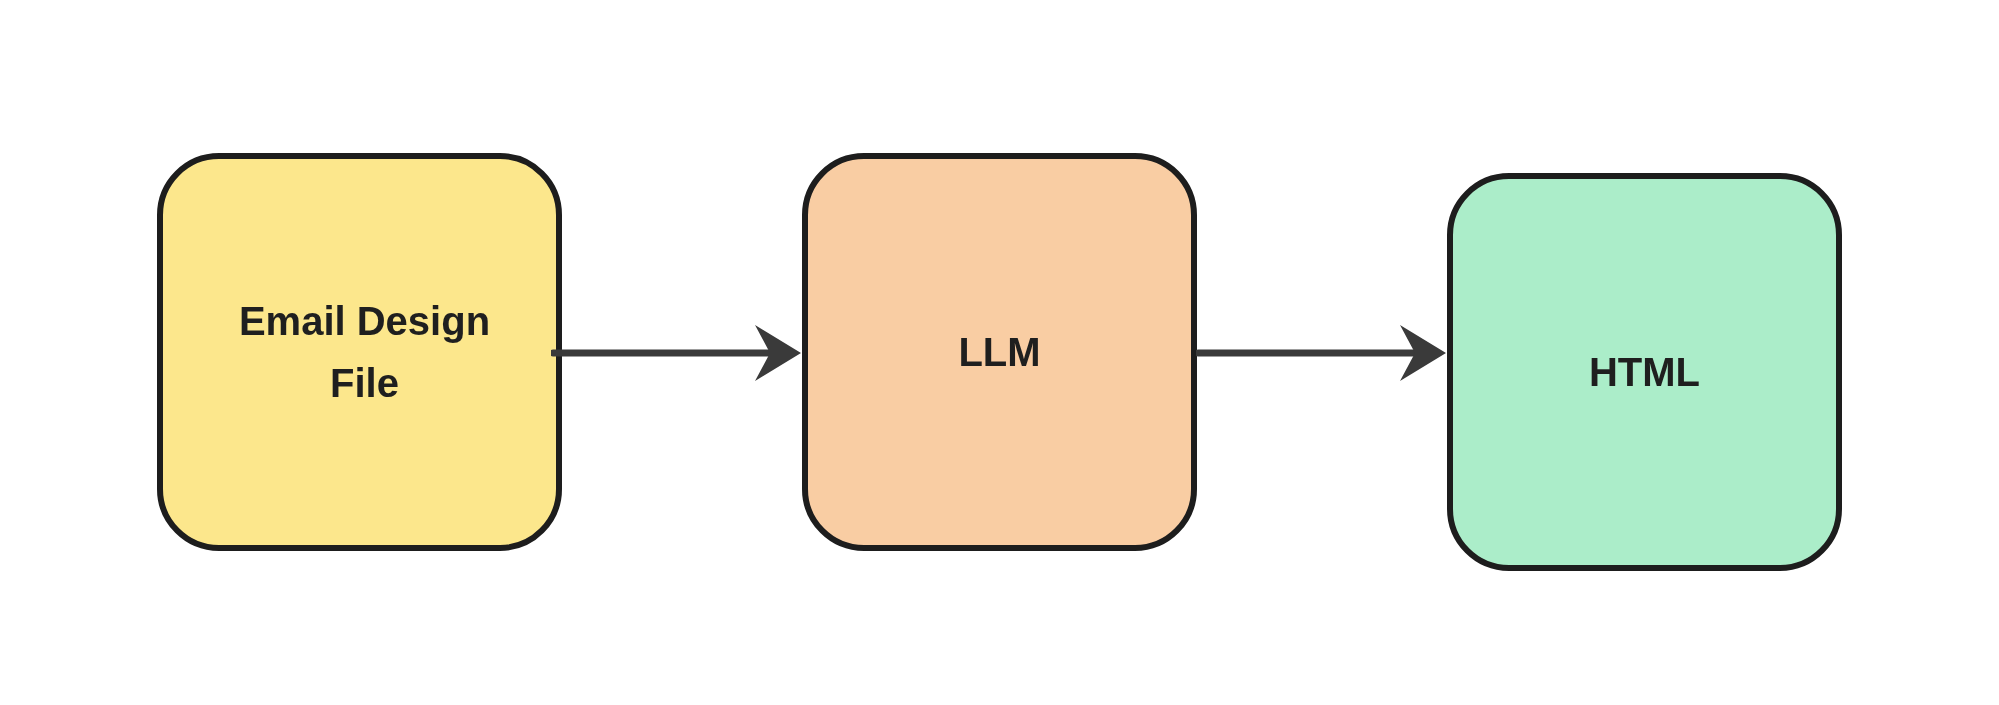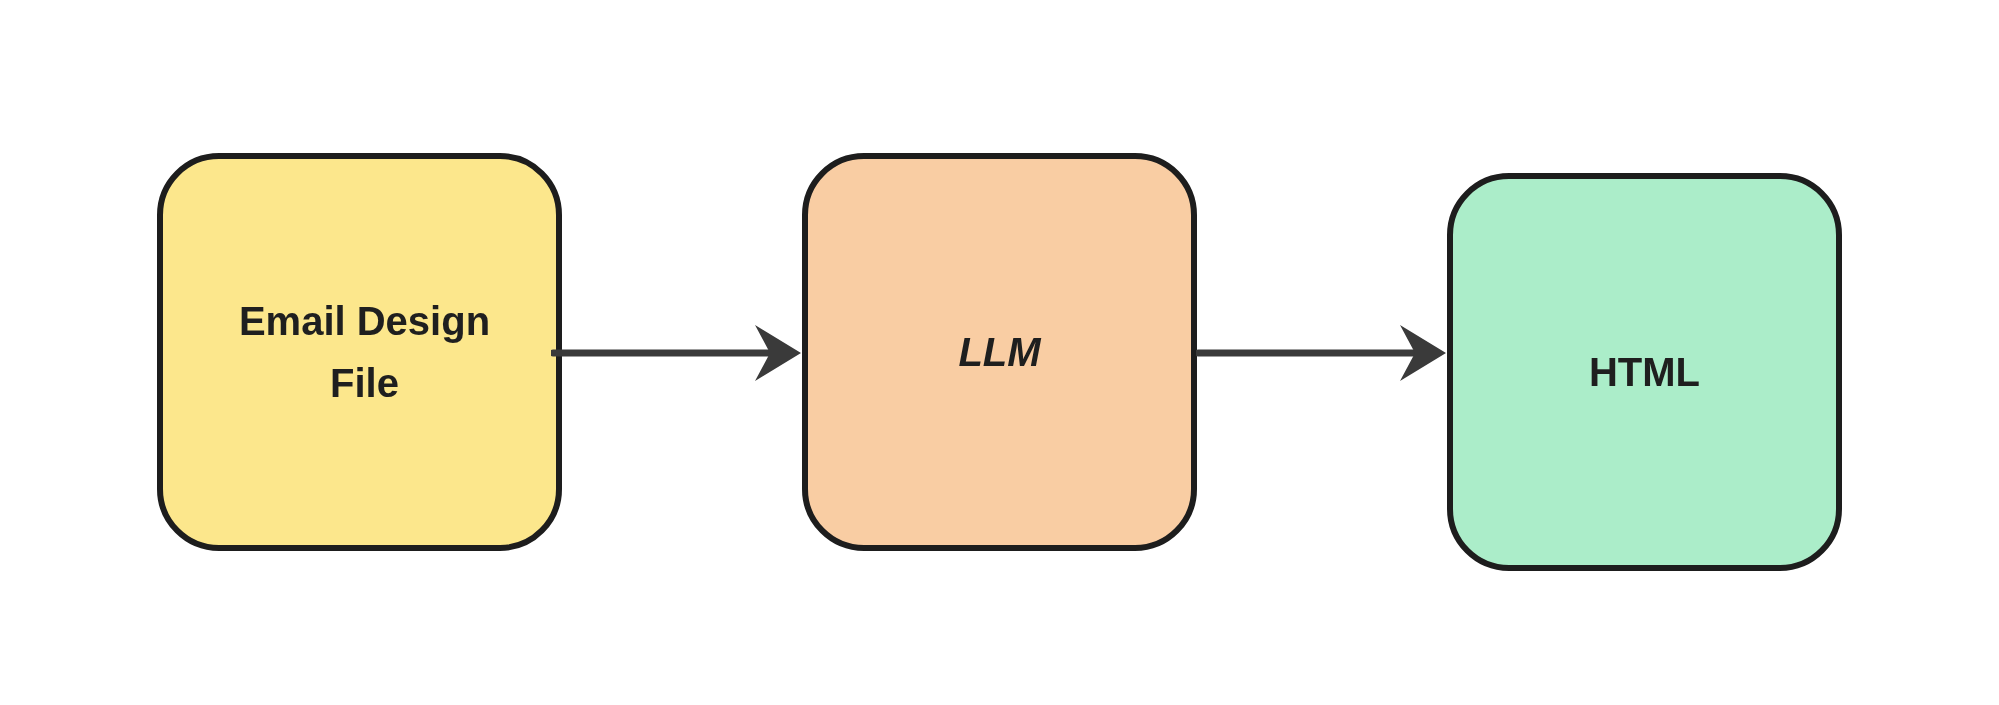--- a/index.html
+++ b/index.html
@@ -59,21 +59,21 @@
   <div class="node node-1" style="background-color: rgb(252, 231, 140); border-color: rgb(29, 29, 29);">
     <div class="label" style="color: rgb(31, 31, 31);">Email Design File</div>
   </div>
 
   <svg class="arrow arrow-1" viewBox="0 0 252 80">
     <line x1="2" y1="40" x2="226" y2="40" stroke-width="7" stroke-linecap="round" style="stroke: rgb(58, 58, 58);"></line>
     <polygon points="250,40 204,12 219,40 204,68" style="fill: rgb(58, 58, 58);"></polygon>
   </svg>
 
   <div class="node node-2" style="background-color: rgb(249, 205, 163); border-color: rgb(29, 29, 29);">
-    <div class="label" style="color: rgb(31, 31, 31); font-style: italic;">LLM</div>
+    <div class="label" style="color: rgb(31, 31, 31);">LLM</div>
   </div>
 
   <svg class="arrow arrow-2" viewBox="0 0 252 80">
     <line x1="2" y1="40" x2="226" y2="40" stroke-width="7" stroke-linecap="round" style="stroke: rgb(58, 58, 58);"></line>
     <polygon points="250,40 204,12 219,40 204,68" style="fill: rgb(58, 58, 58);"></polygon>
   </svg>
 
   <div class="node node-3" style="background-color: rgb(171, 237, 201); border-color: rgb(29, 29, 29); margin-top: 20px;">
     <div class="label" style="color: rgb(31, 31, 31);">HTML</div>
   </div>

